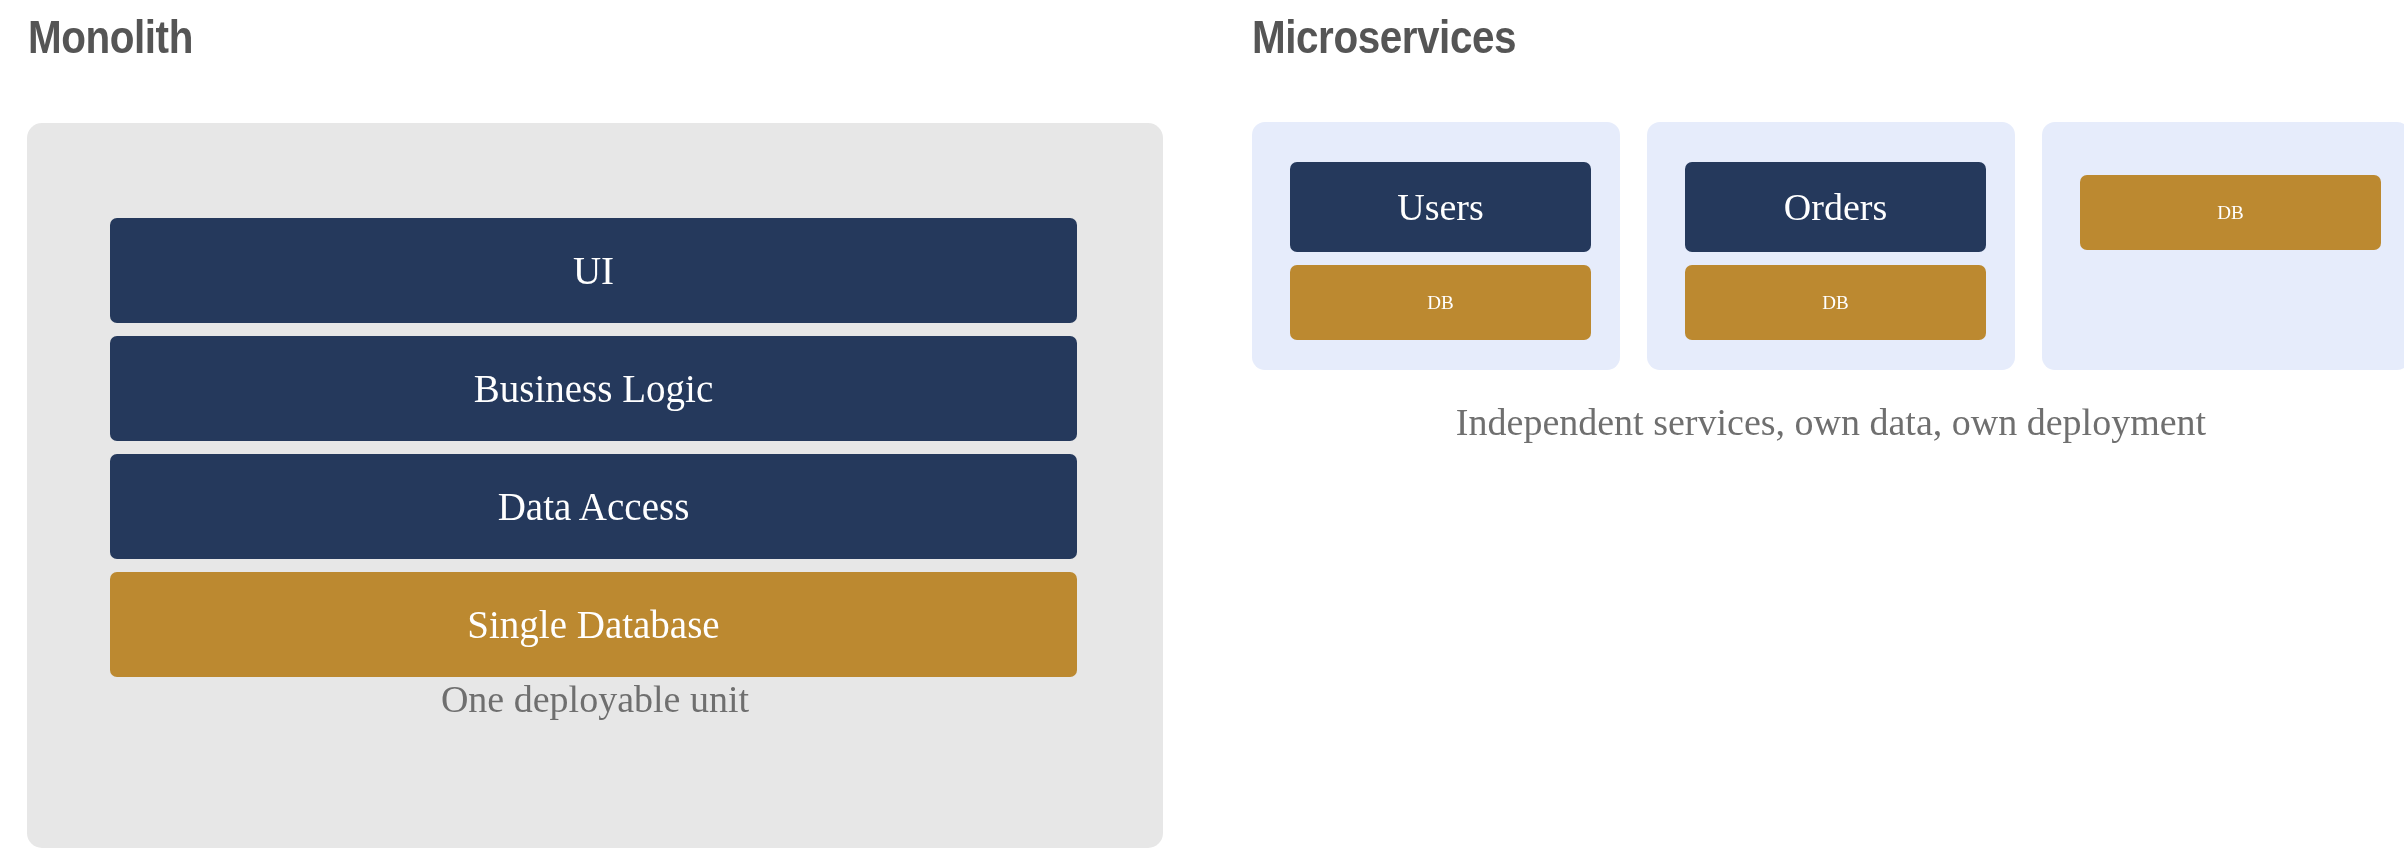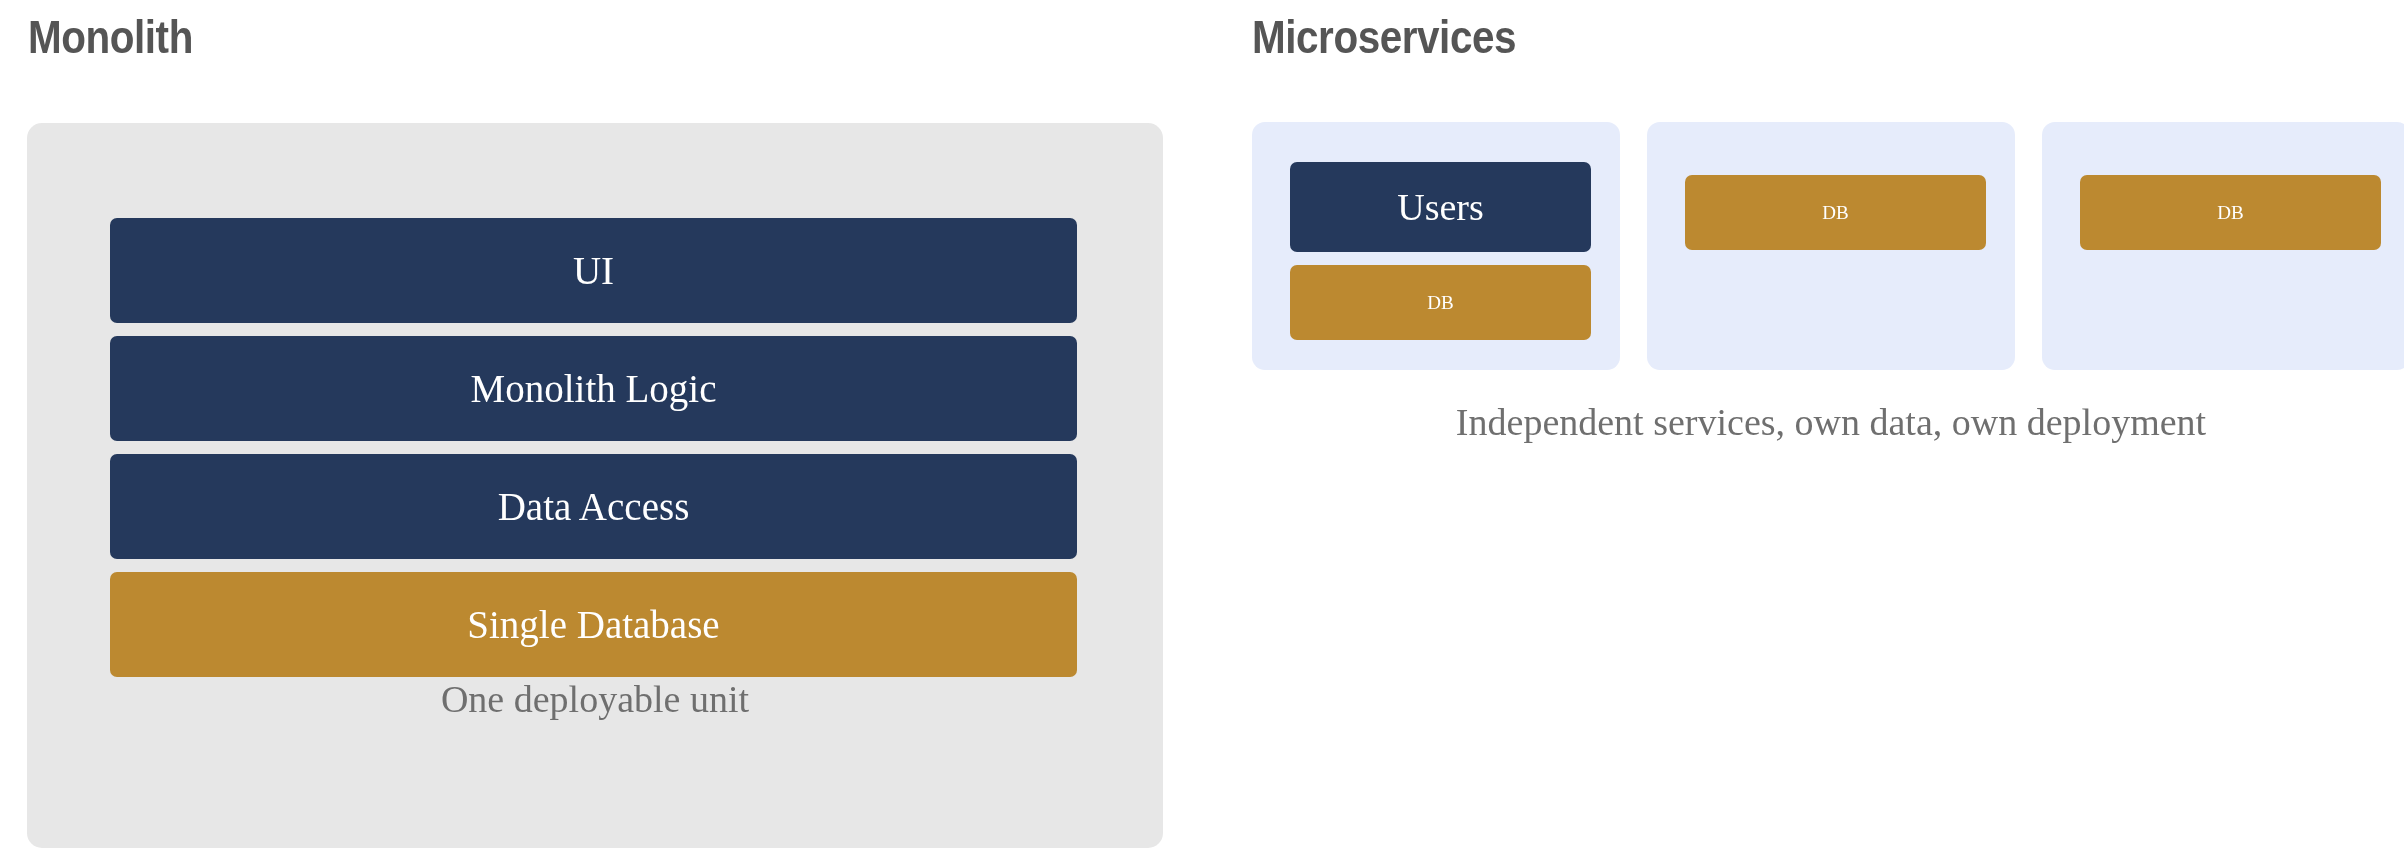--- a/index.html
+++ b/index.html
@@ -146,21 +146,21 @@
 <div class="column" id="monolith-column">
 
   <div class="section-heading">Monolith</div>
 
   <div id="monolith-panel">
 
     <div id="monolith-layer-stack">
 
       <div class="layer-box app-layer">UI</div>
 
-      <div class="layer-box app-layer">Monolith Logic</div>
+      <div class="layer-box app-layer">Business Logic</div>
 
       <div class="layer-box app-layer">Data Access</div>
 
       <div class="layer-box data-layer">Single Database</div>
 
     </div>
 
     <div class="panel-caption">One deployable unit</div>
 
   </div>
@@ -171,20 +171,21 @@
   <div class="section-heading">Microservices</div>
 
   <div id="service-card-row">
 
     <div class="service-card">
       <div class="service-name-box">Users</div>
       <div class="service-db-box">DB</div>
     </div>
 
     <div class="service-card">
+      <div class="service-name-box">Orders</div>
       <div class="service-db-box">DB</div>
     </div>
 
     <div class="service-card">
       <div class="service-db-box">DB</div>
     </div>
 
   </div>
 
   <div id="microservices-caption">Independent services, own data, own deployment</div>

